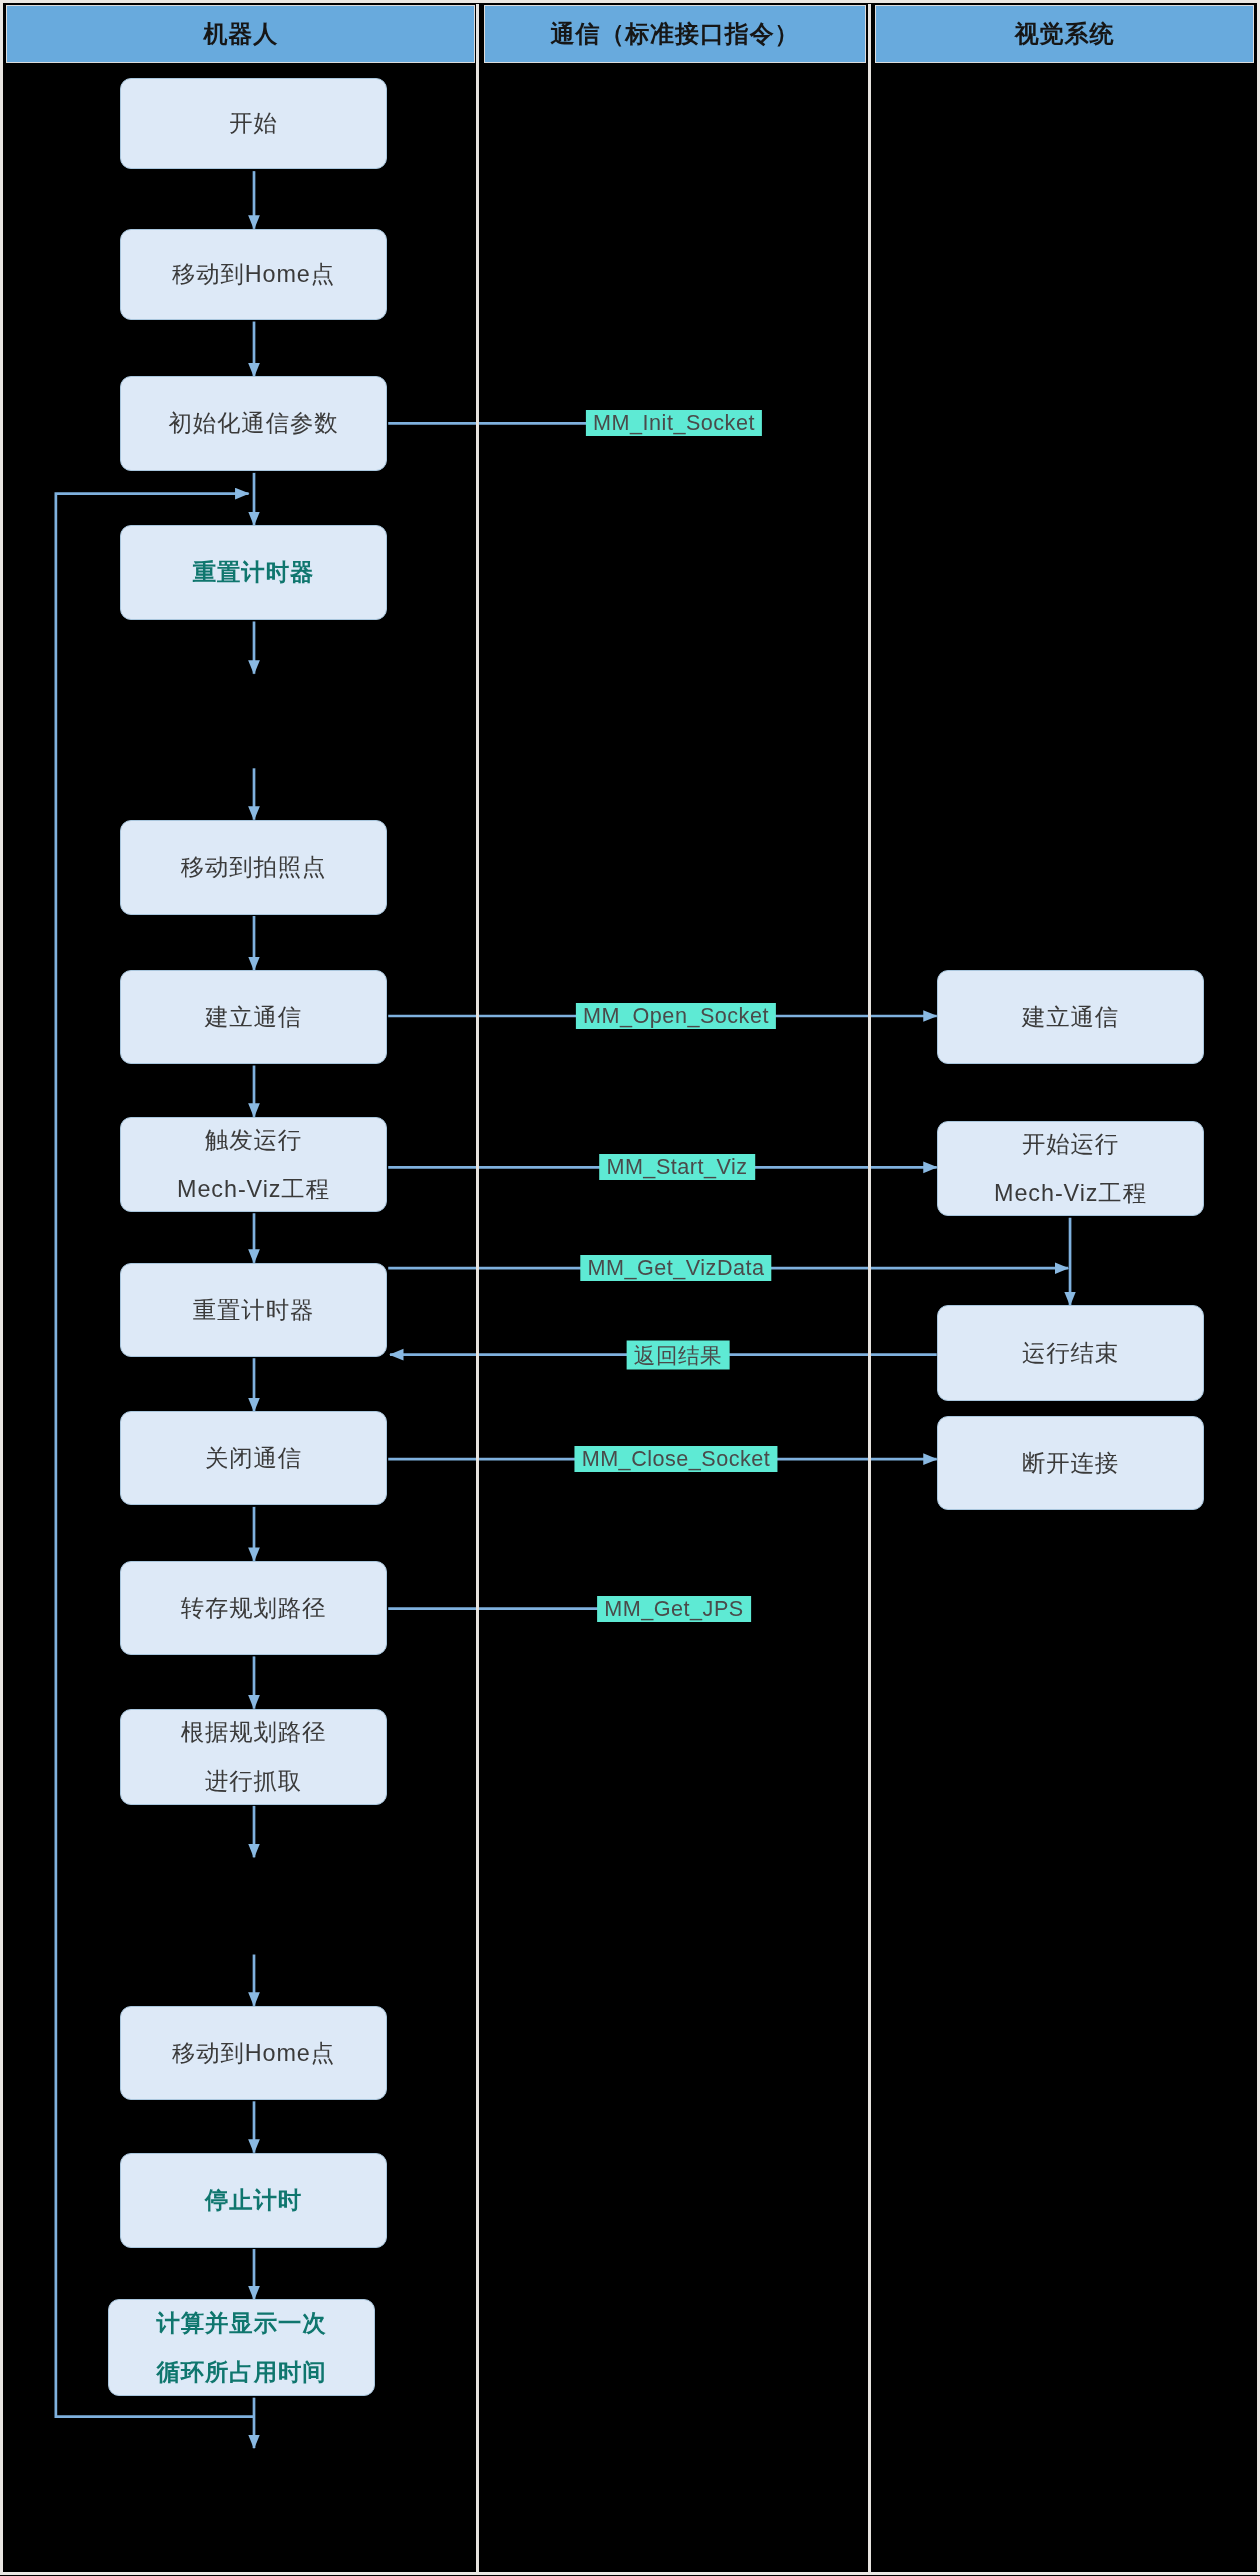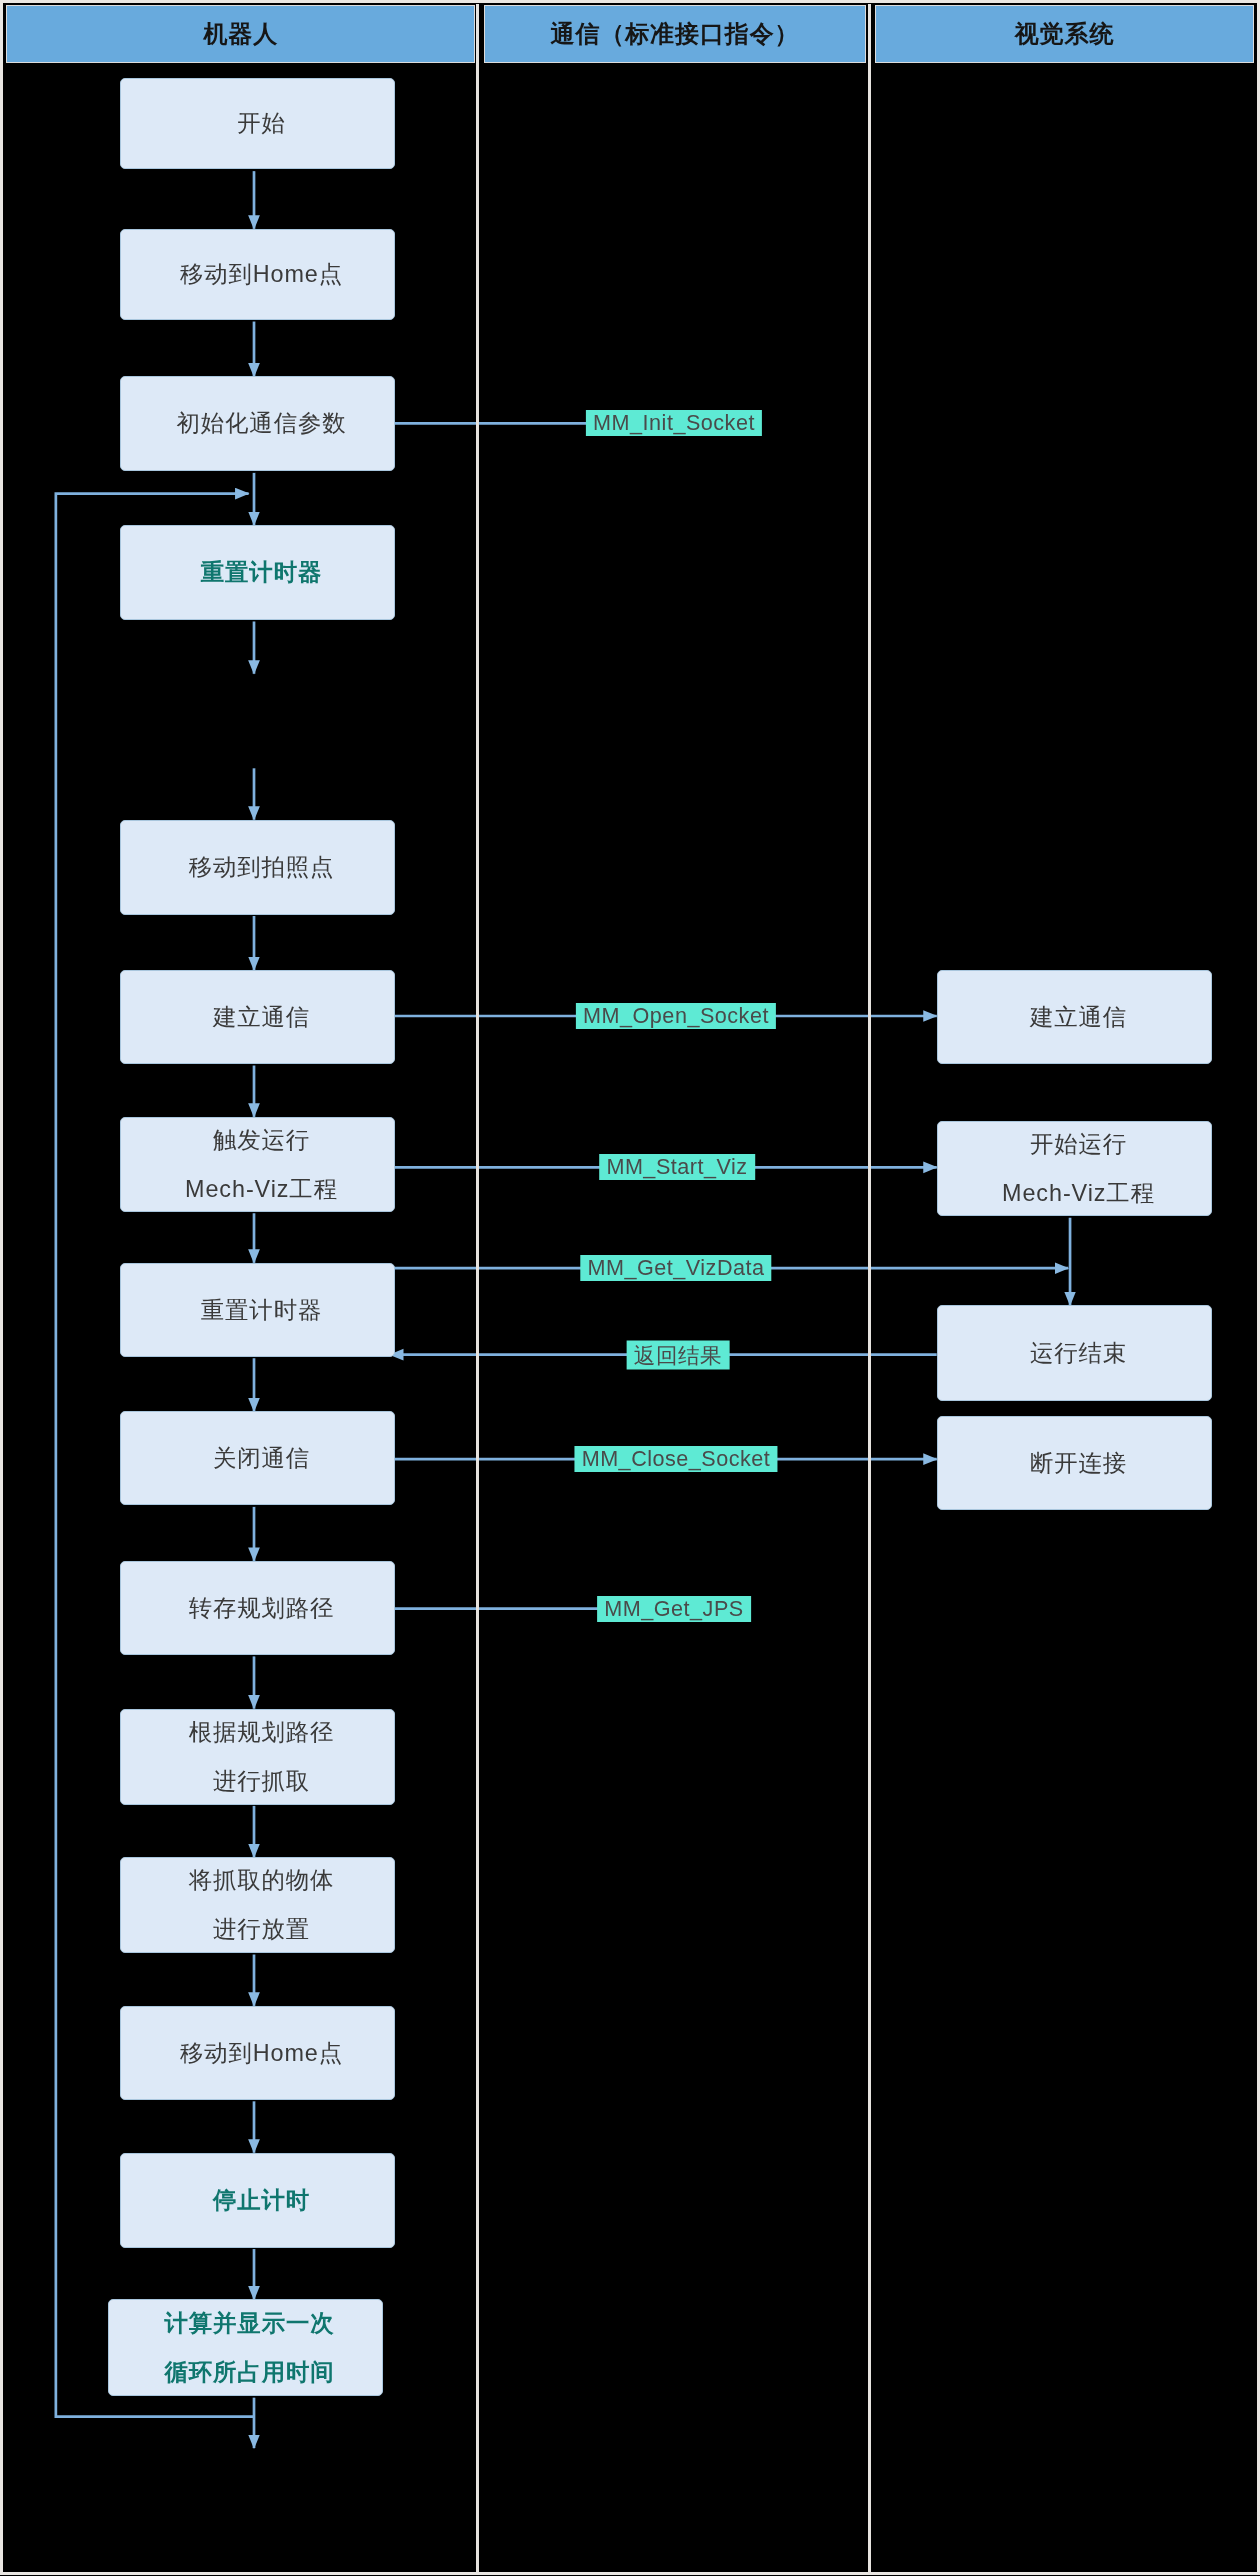--- a/index.html
+++ b/index.html
@@ -8,23 +8,23 @@
     font-family:"Liberation Sans","DejaVu Sans",sans-serif;overflow:hidden;
   }
   .frame{position:absolute;left:0;top:0;width:1254px;height:2569px;border:3.6px solid #eae7e3;pointer-events:none;}
   .divider{position:absolute;top:3.6px;height:2569px;width:2.7px;background:#e6e3df;}
   .lane-header{
     position:absolute;top:5.4px;height:56px;background:#68aadd;border:0.9px solid #dcdcdc;
     display:flex;align-items:center;justify-content:center;
     font-size:24px;font-weight:bold;color:#161616;letter-spacing:0.9px;
   }
   .node{
-    position:absolute;width:265px;background:#dde9f7;border:1.8px solid #a9c6dd;border-radius:5px;
+    position:absolute;width:265px;background:#dde9f7;border:1.8px solid #a9c6dd;border-radius:11px;
     display:flex;align-items:center;justify-content:center;text-align:center;
-    font-size:23.4px;color:#3a3a3a;white-space:pre-line;line-height:49px;letter-spacing:0.9px;padding-left:8px;
+    font-size:23.4px;color:#3a3a3a;white-space:pre-line;line-height:49px;letter-spacing:0.9px;
   }
   .node.bold{font-weight:bold;color:#0f766e;}
   .edge-label{
     position:absolute;transform:translate(-50%,-50%);background:#5eead4;padding:0 7.2px;
     font-size:21.6px;color:#4a4a4a;white-space:nowrap;letter-spacing:0.5px;
   }
   svg.wires{position:absolute;left:0;top:0;pointer-events:none;}
 </style>
 </head>
 <body>
@@ -84,22 +84,20 @@
   <div class="node bold" style="left:120px;top:525px;height:93px">重置计时器</div>
   <div class="node" style="left:120px;top:820px;height:93px">移动到拍照点</div>
   <div class="node" style="left:120px;top:970px;height:92px">建立通信</div>
   <div class="node" style="left:120px;top:1117px;height:93px">触发运行
 Mech-Viz工程</div>
   <div class="node" style="left:120px;top:1263px;height:92px">重置计时器</div>
   <div class="node" style="left:120px;top:1411px;height:92px">关闭通信</div>
   <div class="node" style="left:120px;top:1561px;height:92px">转存规划路径</div>
   <div class="node" style="left:120px;top:1709px;height:94px">根据规划路径
 进行抓取</div>
-  <div class="node" style="left:120px;top:1857px;height:94px">将抓取的物体
-进行放置</div>
   <div class="node" style="left:120px;top:2006px;height:92px">移动到Home点</div>
   <div class="node bold" style="left:120px;top:2153px;height:93px">停止计时</div>
   <div class="node bold" style="left:108px;top:2299px;height:95px">计算并显示一次
 循环所占用时间</div>
 
   <div class="node" style="left:937px;top:970px;height:92px">建立通信</div>
   <div class="node" style="left:937px;top:1121px;height:93px">开始运行
 Mech-Viz工程</div>
   <div class="node" style="left:937px;top:1305px;height:94px">运行结束</div>
   <div class="node" style="left:937px;top:1416px;height:92px">断开连接</div>

